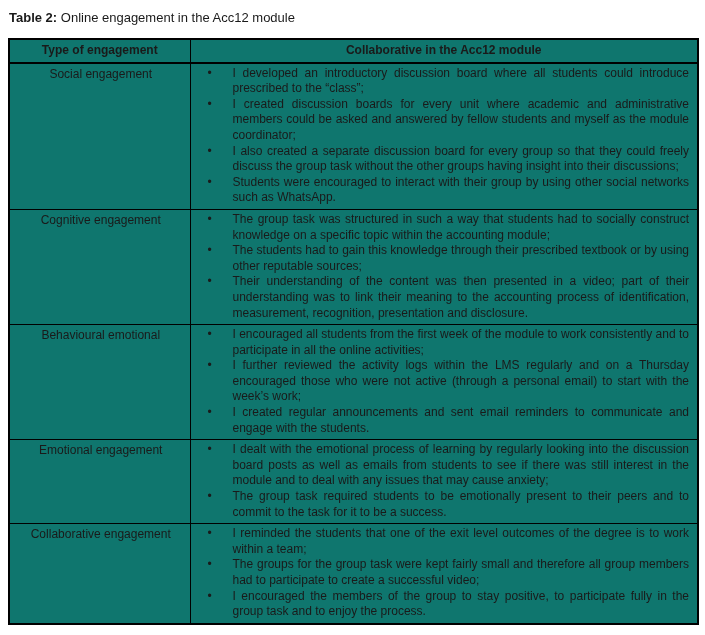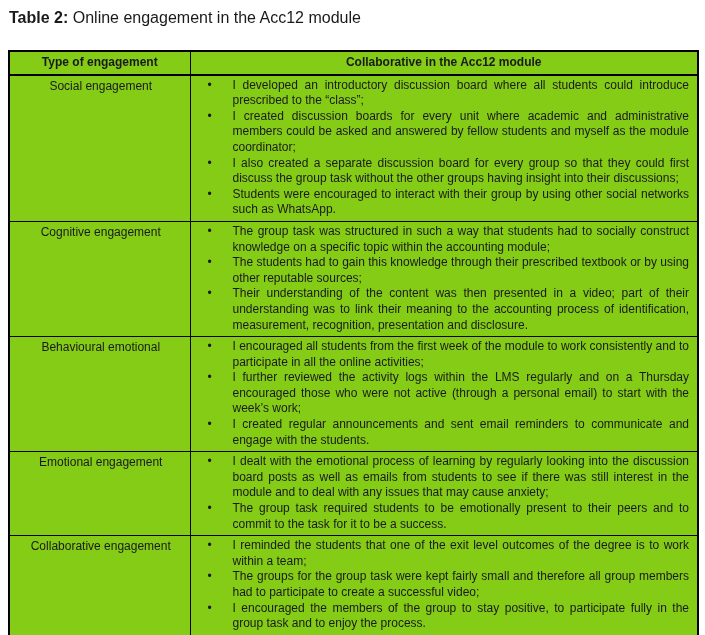--- a/index.html
+++ b/index.html
@@ -6,31 +6,31 @@
   html, body { margin: 0; padding: 0; background: #ffffff; }
   body {
     width: 705px;
     height: 635px;
     font-family: "Liberation Sans", sans-serif;
     color: #1a1a1a;
     overflow: hidden;
   }
   .page { padding: 8px 8px 0 8px; }
   .table-title {
-    font-size: 16px;
+    font-size: 13px;
     line-height: 16px;
-    margin: 2px 0 24px 1px;
+    margin: 2px 0 12px 1px;
     color: #1a1a1a;
   }
   .table-title .title-label { font-weight: bold; }
   table.engagement-table {
     border-collapse: collapse;
     width: 689px;
     table-layout: fixed;
-    background: #84cc16;
+    background: #0f766e;
     border: 2px solid #000000;
   }
   table.engagement-table th,
   table.engagement-table td {
     border: 1px solid #000000;
     vertical-align: top;
     font-size: 12px;
     line-height: 15.6px;
   }
   table.engagement-table thead th {
@@ -82,21 +82,21 @@
       </tr>
     </thead>
     <tbody>
 
       <tr>
         <td class="type-cell">Social engagement</td>
         <td class="items-cell">
           <ul class="items-list">
             <li><span class="bullet">•</span><span class="item-text">I developed an introductory discussion board where all students could introduce prescribed to the “class”;</span></li>
             <li><span class="bullet">•</span><span class="item-text">I created discussion boards for every unit where academic and administrative members could be asked and answered by fellow students and myself as the module coordinator;</span></li>
-            <li><span class="bullet">•</span><span class="item-text">I also created a separate discussion board for every group so that they could first discuss the group task without the other groups having insight into their discussions;</span></li>
+            <li><span class="bullet">•</span><span class="item-text">I also created a separate discussion board for every group so that they could freely discuss the group task without the other groups having insight into their discussions;</span></li>
             <li><span class="bullet">•</span><span class="item-text">Students were encouraged to interact with their group by using other social networks such as WhatsApp.</span></li>
           </ul>
         </td>
       </tr>
 
       <tr>
         <td class="type-cell">Cognitive engagement</td>
         <td class="items-cell">
           <ul class="items-list">
             <li><span class="bullet">•</span><span class="item-text">The group task was structured in such a way that students had to socially construct knowledge on a specific topic within the accounting module;</span></li>

